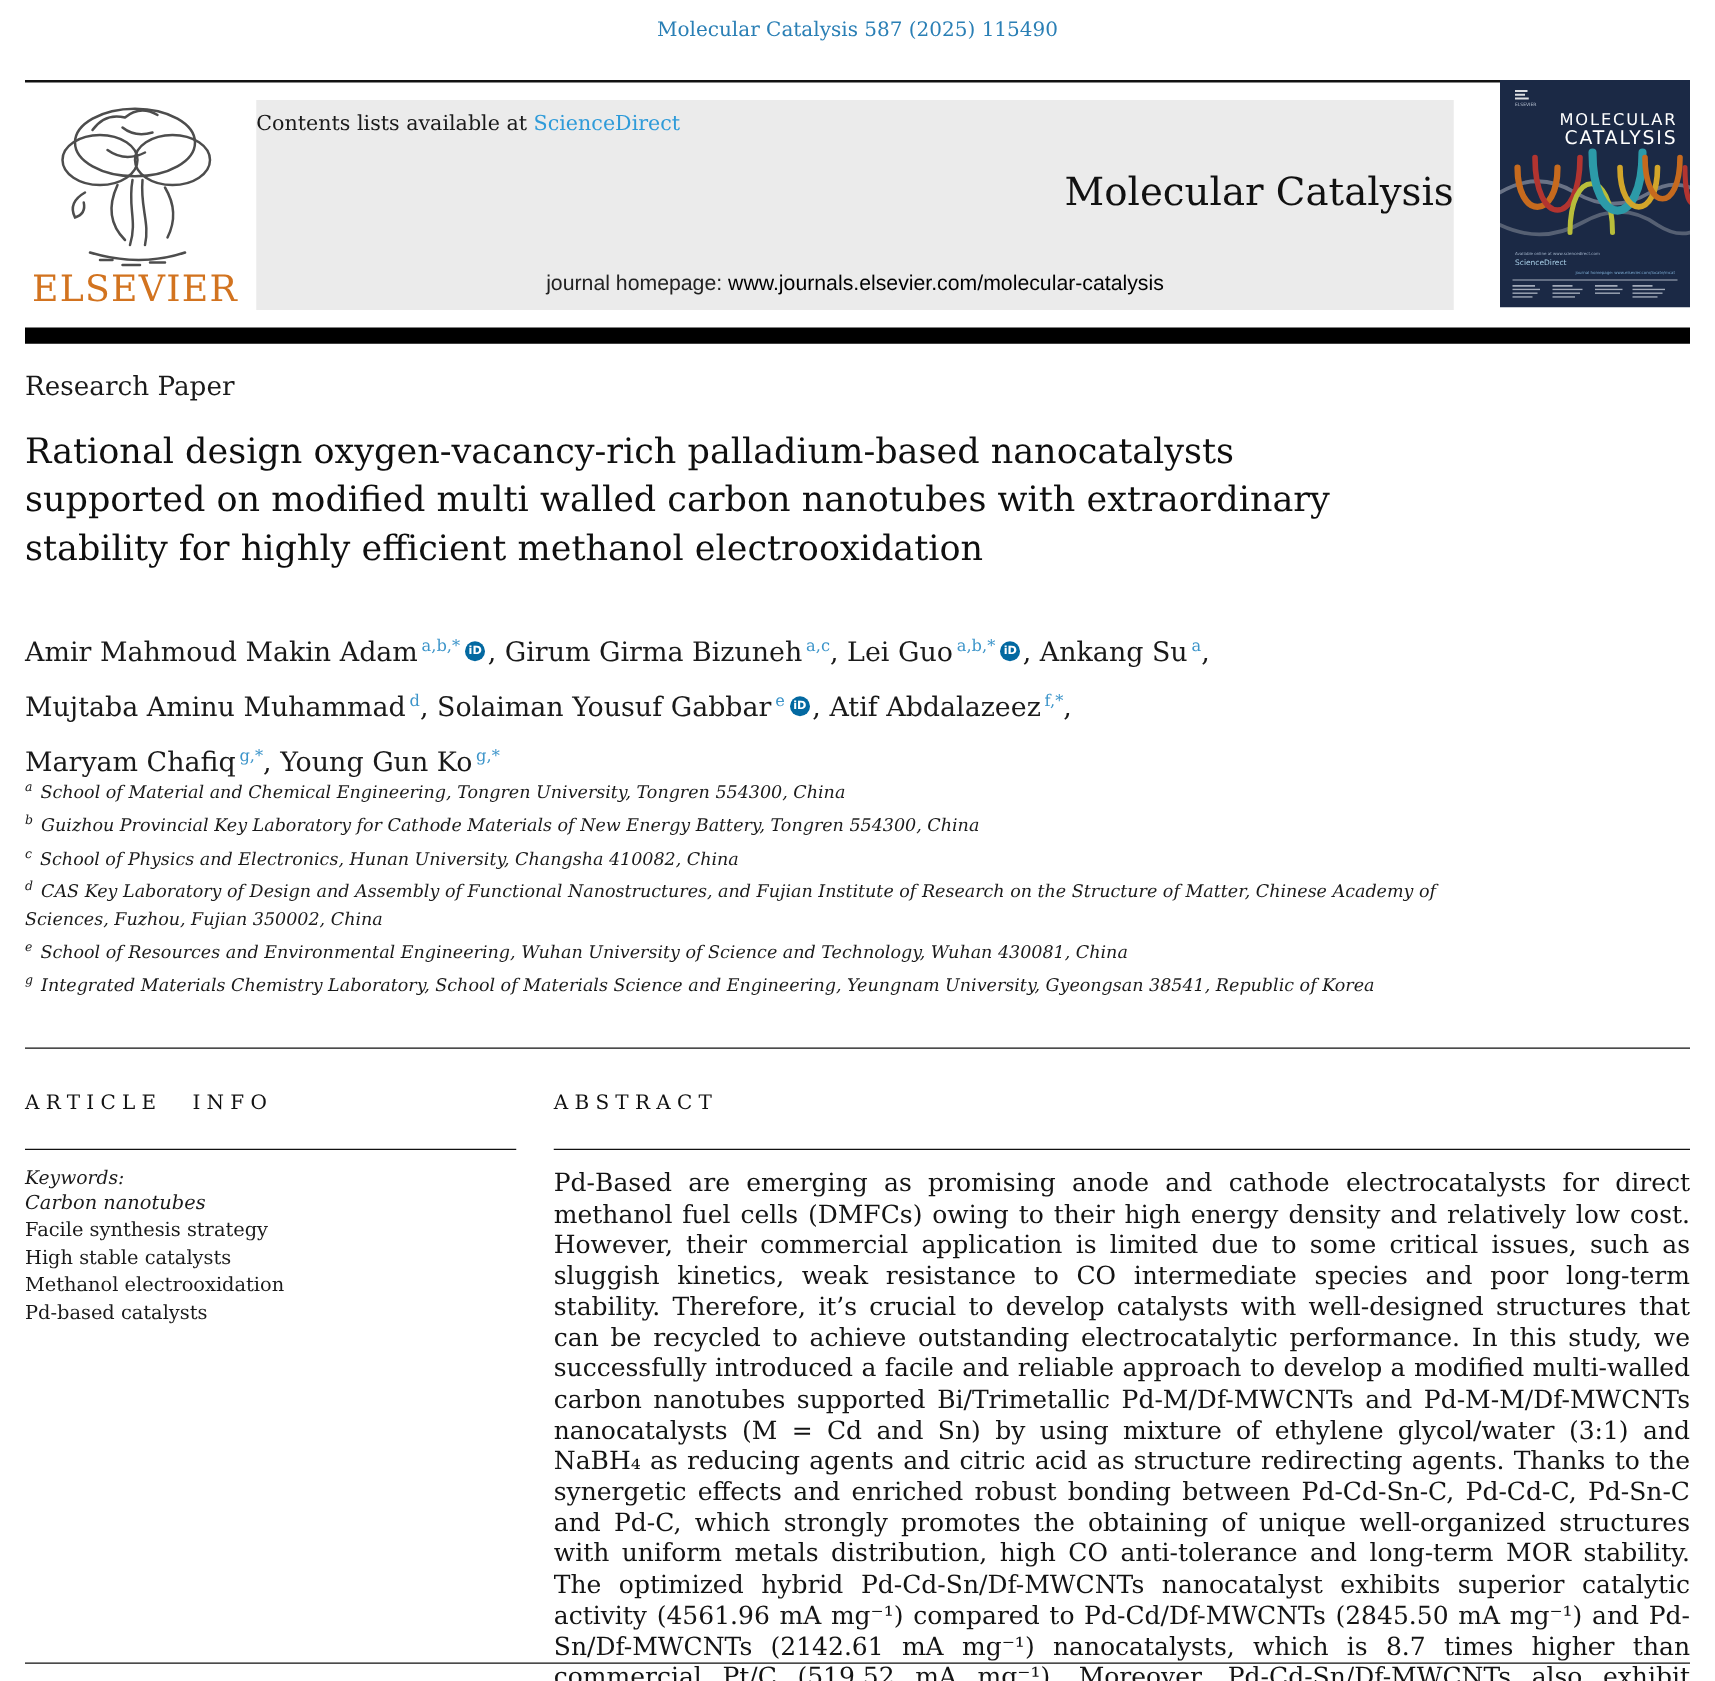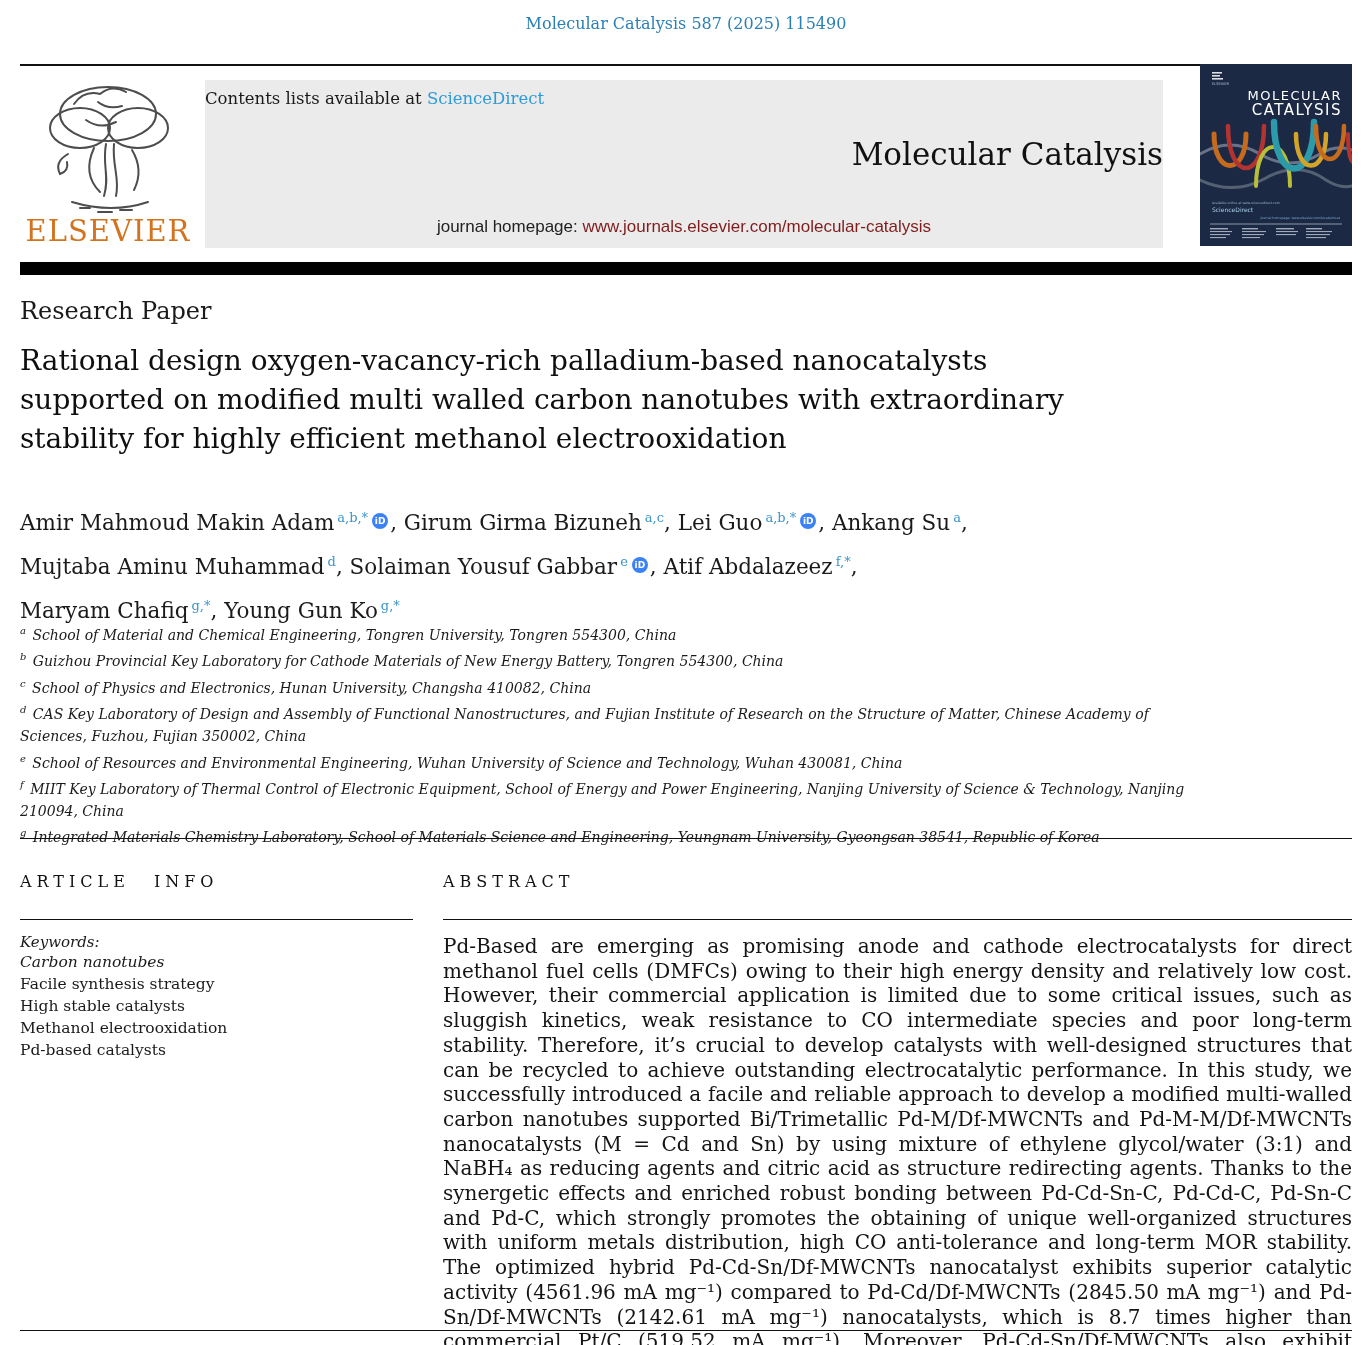--- a/index.html
+++ b/index.html
@@ -19,29 +19,29 @@
 
   
   .logo-box{top:74px;left:20px;width:176px;height:176px;text-align:center;}
   .elsevier-word{font-size:29px;color:#d2731f;letter-spacing:1px;margin-top:-6px;}
   .banner{top:80px;left:205px;width:958px;height:168px;background:#ebebeb;}
   .contents-line{top:9px;left:0;width:958px;font-size:16.5px;}
   .contents-line a{color:#2e9bd9;text-decoration:none;}
   .journal-title{top:56px;left:0;width:958px;text-align:right;font-size:31px;color:#111;}
   .homepage-line{bottom:11px;left:0;width:958px;text-align:center;
                  font-family:"Liberation Sans", sans-serif;font-size:17px;color:#222;}
-  .homepage-line a{color:#7f1d1d;text-decoration:none;}
+  .homepage-line a{color:#000000;text-decoration:none;}
   .cover{top:64px;left:1200px;width:152px;height:182px;}
 
   
-  .research-paper{top:297px;left:20px;font-size:24px;text-align:right;}
+  .research-paper{top:297px;left:20px;font-size:21px;text-align:right;}
   .title{top:341px;left:20px;width:1332px;font-size:28px;line-height:39px;color:#0f0f0f;}
   .authors{top:498px;left:20px;width:1332px;font-size:21.5px;line-height:39px;}
   .au-sup{color:#3d95ca;font-size:13px;margin-left:3px;}
-  .orcid{display:inline-block;width:16px;height:16px;border-radius:50%;background:#3b82f6;
+  .orcid{display:inline-block;width:16px;height:16px;border-radius:50%;background:#0369a1;
          color:#fff;font-family:"DejaVu Sans", sans-serif;font-weight:bold;font-size:9px;
          text-align:center;line-height:16px;vertical-align:6px;margin:0 2px 0 4px;}
   .affiliations{top:620px;left:20px;width:1172px;font-style:italic;font-size:14px;line-height:21.8px;}
   .affil sup{font-size:10px;margin-right:2px;}
 
   
   .info-col{top:872px;left:20px;width:393px;}
   .abs-col{top:872px;left:443px;width:909px;}
   .col-heading{font-size:16px;letter-spacing:5px;word-spacing:14px;color:#111;}
   .col-rule{border-top:1.5px solid #111;margin-top:28px;}
@@ -143,21 +143,20 @@
   <h1 class="abs title" style="margin:0;font-weight:normal;">Rational design oxygen-vacancy-rich palladium-based nanocatalysts<br>supported on modified multi walled carbon nanotubes with extraordinary<br>stability for highly efficient methanol electrooxidation</h1>
 
   <div class="abs authors"><span>Amir Mahmoud Makin Adam</span><sup class="au-sup">a,b,*</sup><span class="orcid">iD</span>, <span>Girum Girma Bizuneh</span><sup class="au-sup">a,c</sup>, <span>Lei Guo</span><sup class="au-sup">a,b,*</sup><span class="orcid">iD</span>, <span>Ankang Su</span><sup class="au-sup">a</sup>,<br><span>Mujtaba Aminu Muhammad</span><sup class="au-sup">d</sup>, <span>Solaiman Yousuf Gabbar</span><sup class="au-sup">e</sup><span class="orcid">iD</span>, <span>Atif Abdalazeez</span><sup class="au-sup">f,*</sup>,<br><span>Maryam Chafiq</span><sup class="au-sup">g,*</sup>, <span>Young Gun Ko</span><sup class="au-sup">g,*</sup></div>
 
   <div class="abs affiliations">
       <div class="affil"><sup>a</sup> School of Material and Chemical Engineering, Tongren University, Tongren 554300, China</div>
       <div class="affil"><sup>b</sup> Guizhou Provincial Key Laboratory for Cathode Materials of New Energy Battery, Tongren 554300, China</div>
       <div class="affil"><sup>c</sup> School of Physics and Electronics, Hunan University, Changsha 410082, China</div>
       <div class="affil"><sup>d</sup> CAS Key Laboratory of Design and Assembly of Functional Nanostructures, and Fujian Institute of Research on the Structure of Matter, Chinese Academy of Sciences, Fuzhou, Fujian 350002, China</div>
       <div class="affil"><sup>e</sup> School of Resources and Environmental Engineering, Wuhan University of Science and Technology, Wuhan 430081, China</div>
-      <div class="affil"><sup>f</sup> MIIT Key Laboratory of Thermal Control of Electronic Equipment, School of Energy and Power Engineering, Nanjing University of Science &amp; Technology, Nanjing 210094, China</div>
       <div class="affil"><sup>g</sup> Integrated Materials Chemistry Laboratory, School of Materials Science and Engineering, Yeungnam University, Gyeongsan 38541, Republic of Korea</div>
     </div>
 
   <div class="abs mid-rule"></div>
 
   <div class="abs info-col">
     <div class="col-heading">ARTICLE INFO</div>
     <div class="col-rule"></div>
     <div class="kw-label">Keywords:</div>
     <div>

